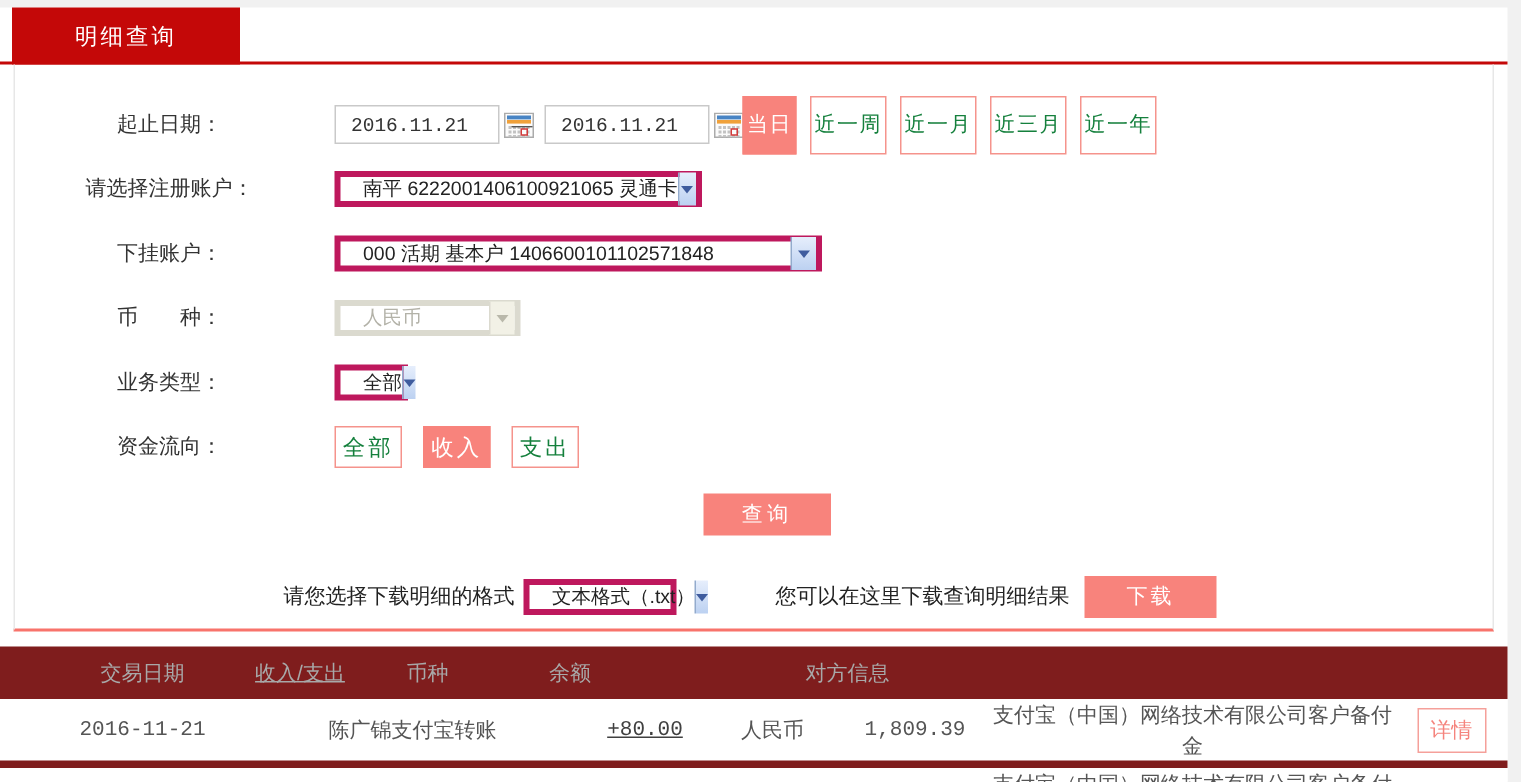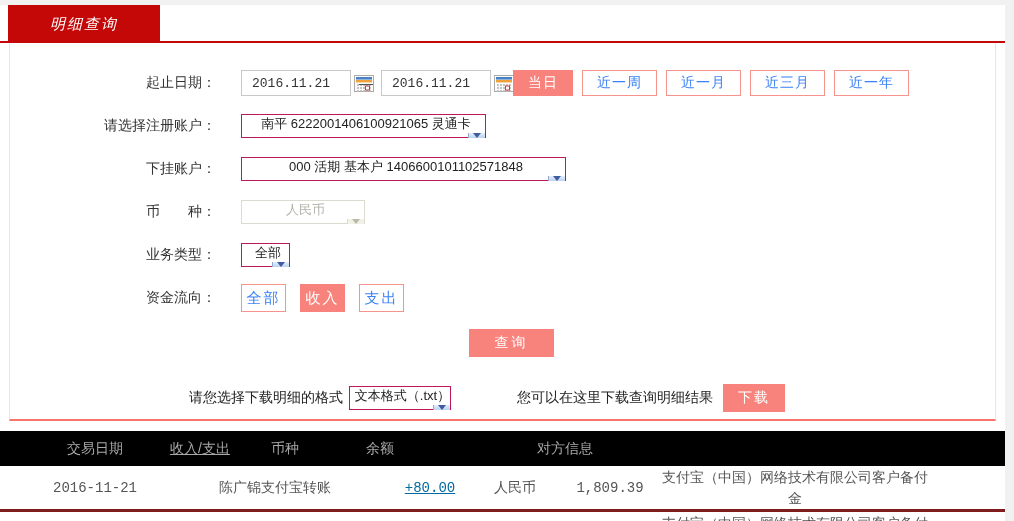--- a/index.html
+++ b/index.html
@@ -3,45 +3,45 @@
 <meta charset="utf-8">
 <style>
   * { box-sizing: border-box; margin: 0; padding: 0; }
   html,body { width:1014px; height:521px; overflow:hidden; background:#f1f1f1;
     font-family:"Liberation Sans", sans-serif; }
   .page { position:absolute; top:5px; left:0; width:1005px; height:516px; background:#fff; }
 
   
   .tabbar { height:38px; border-bottom:2px solid #c40808; }
   .tab { margin-left:8px; width:152px; height:38px; background:#c40808; color:#fff;
-    display:flex; align-items:center; justify-content:center; font-size:15px; letter-spacing:2px; cursor:pointer;font-style:italic; }
+    display:flex; align-items:center; justify-content:center; font-size:15px; letter-spacing:2px; cursor:pointer; }
 
   
   .panel { margin-left:9px; width:987px; height:378px; border-left:1px solid #e7e7e7;
     border-right:1px solid #e7e7e7; border-bottom:2px solid #f8736b; padding-top:27px; }
   .frow { display:flex; align-items:center; height:26px; margin-bottom:17px; }
-  .flabel { width:206px; text-align:right; font-size:14px; color:#333; flex-shrink:0; margin-right:25px; }
+  .flabel { width:206px; text-align:center; font-size:14px; color:#333; flex-shrink:0; margin-right:7px; }
 
   
   .dinput { display:flex; align-items:center; width:110px; height:26px; border:1px solid #c9c9c9;
     background:#fff; padding:0 3px 0 10px; cursor:text;gap:24px; }
   .dinput .dval { font-family:"Liberation Mono", monospace; font-size:13px; color:#333; }
   .dinput .cal { margin-left:auto; line-height:0; cursor:pointer; }
   .dash { margin:0 8px; color:#555; font-size:14px; }
 
   
-  .qbtn { height:26px; padding:0 14px; display:flex; align-items:center; justify-content:center;
+  .qbtn { height:39px; padding:0 2px; display:flex; align-items:center; justify-content:center;
     font-size:14px; margin-left:9px; cursor:pointer; letter-spacing:1px; }
   .qbtn.first { margin-left:22px; }
-  .outline { background:#fff; border:1px solid #f5938c; color:#3b82f6; }
+  .outline { background:#fff; border:1px solid #f5938c; color:#15803d; }
   .filled  { background:#f8837c; border:1px solid #f8837c; color:#fff; }
 
   
-  .sel { display:flex; align-items:center; height:24px; border:1px solid #be185d; background:#fff;
-    padding-left:5px; cursor:pointer;flex-direction:column; }
+  .sel { display:flex; align-items:center; height:24px; border:4px solid #be185d; background:#fff;
+    padding-left:15px; cursor:pointer; }
   .sel .sel-text { font-size:13px; color:#222; white-space:nowrap; }
   .sel .sel-arrow { margin-left:auto; width:17px; height:22px;
     background:linear-gradient(#e6eefc,#bcd1f1); border-left:1px solid #93abcd;
     display:flex; align-items:center; justify-content:center; }
   .sel .tri { width:0; height:0; border-left:4px solid transparent; border-right:4px solid transparent;
     border-top:5px solid #3f5c9e; }
   .sel.disabled { border-color:#dbdacf; cursor:default; }
   .sel.disabled .sel-text { color:#b3b2a8; }
   .sel.disabled .sel-arrow { background:#f2f1e6; border-left-color:#dbdacf; }
   .sel.disabled .tri { border-top-color:#b9b8aa; }
@@ -53,38 +53,38 @@
   
   .qrow { display:flex; margin-top:18px; margin-bottom:0; height:28px; }
   .query-btn { margin-left:459px; width:85px; height:28px; background:#f8837c; color:#fff;
     border:none; font-size:14px; letter-spacing:3px; cursor:pointer;
     display:flex; align-items:center; justify-content:center; }
 
   
   .dlrow { display:flex; align-items:center; height:28px; margin-top:27px; padding-left:179px; }
   .dl-label, .dl-hint { font-size:14px; color:#222; }
   .dl-hint { margin-left:66px; }
-  .dl-btn { margin-left:10px; width:62px; height:28px; background:#f8837c; color:#fff; border:none;
+  .dl-btn { margin-left:10px; width:88px; height:28px; background:#f8837c; color:#fff; border:none;
     font-size:14px; letter-spacing:2px; cursor:pointer; display:flex; align-items:center; justify-content:center; }
 
   
   .table { margin-top:10px; }
   .trow { display:flex; align-items:center; }
-  .thead { height:35px; background:#000000; color:#a8a8a8; font-size:14px; }
-  .tbody-row { height:46px; font-size:14px; color:#555; border-bottom:3px solid #7f1d1d; background:#fff; }
+  .thead { height:35px; background:#7f1d1d; color:#a8a8a8; font-size:14px; }
+  .tbody-row { height:46px; font-size:14px; color:#555; border-bottom:5px solid #7f1d1d; background:#fff; }
   .cell { text-align:center; flex-shrink:0; }
   .c1 { width:130px; margin-left:30px; }
   .c2 { width:230px; }
   .c3 { width:80px;text-decoration:underline; }
   .c4 { width:90px; }
   .c5 { width:100px; }
   .c6 { width:270px; line-height:21px; }
   .c7 { width:75px; display:flex; align-items:center; justify-content:center; }
   .mono { font-family:"Liberation Mono", monospace; }
-  .amount-in { color:#0369a1; }
+  .amount-in { color:#404040; }
   .detail-btn { width:46px; height:30px; background:#fff; border:1px solid #f5a09a; color:#f5847d;
     font-size:14px; cursor:pointer; display:flex; align-items:center; justify-content:center; }
 </style>
 </head>
 <body>
 
 <div class="page">
 
   <div class="tabbar">
     <div class="tab">明细查询</div>
@@ -231,20 +231,23 @@
       <div class="cell c7"></div>
     </div>
 
     <div class="trow tbody-row">
       <div class="cell c1 mono">2016-11-21</div>
       <div class="cell c2">陈广锦支付宝转账</div>
       <div class="cell c3 mono amount-in">+80.00</div>
       <div class="cell c4">人民币</div>
       <div class="cell c5 mono">1,809.39</div>
       <div class="cell c6">支付宝（中国）网络技术有限公司客户备付金</div>
+      <div class="cell c7">
+        <button class="detail-btn">详情</button>
+      </div>
     </div>
 
     <div class="trow tbody-row">
       <div class="cell c1"></div>
       <div class="cell c2"></div>
       <div class="cell c3"></div>
       <div class="cell c4"></div>
       <div class="cell c5"></div>
       <div class="cell c6">支付宝（中国）网络技术有限公司客户备付金</div>
       <div class="cell c7"></div>

